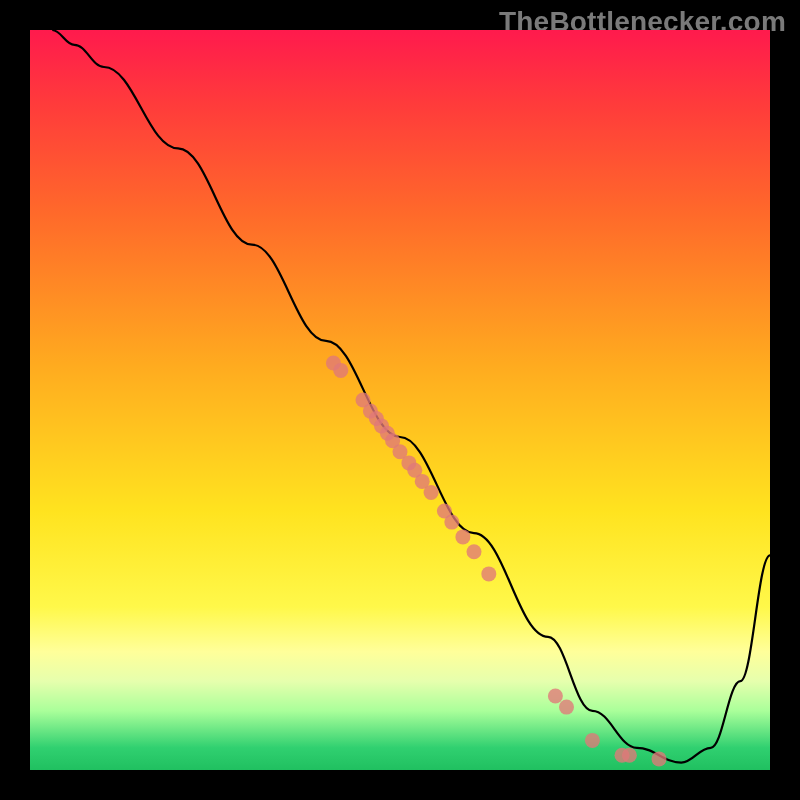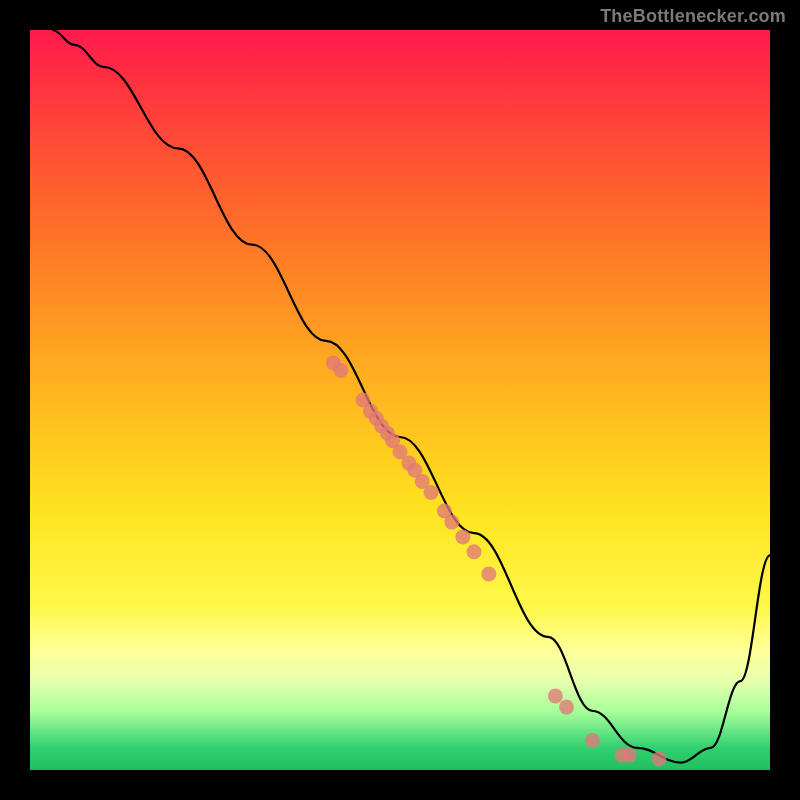--- a/index.html
+++ b/index.html
@@ -36,21 +36,21 @@
       #e6ffad 88%,
       #aaff9a 92%,
       #30d070 97%,
       #20c060 100%);
   }
   .attribution {
     position: absolute;
     top: 6px;
     right: 14px;
     color: #7a7a7a;
-    font-size: 18px;
+    font-size: 28px;
     font-weight: 600;
     letter-spacing: 0.2px;
   }
   svg.overlay {
     position: absolute;
     left: 0;
     top: 0;
     width: 740px;
     height: 740px;
     overflow: visible;

